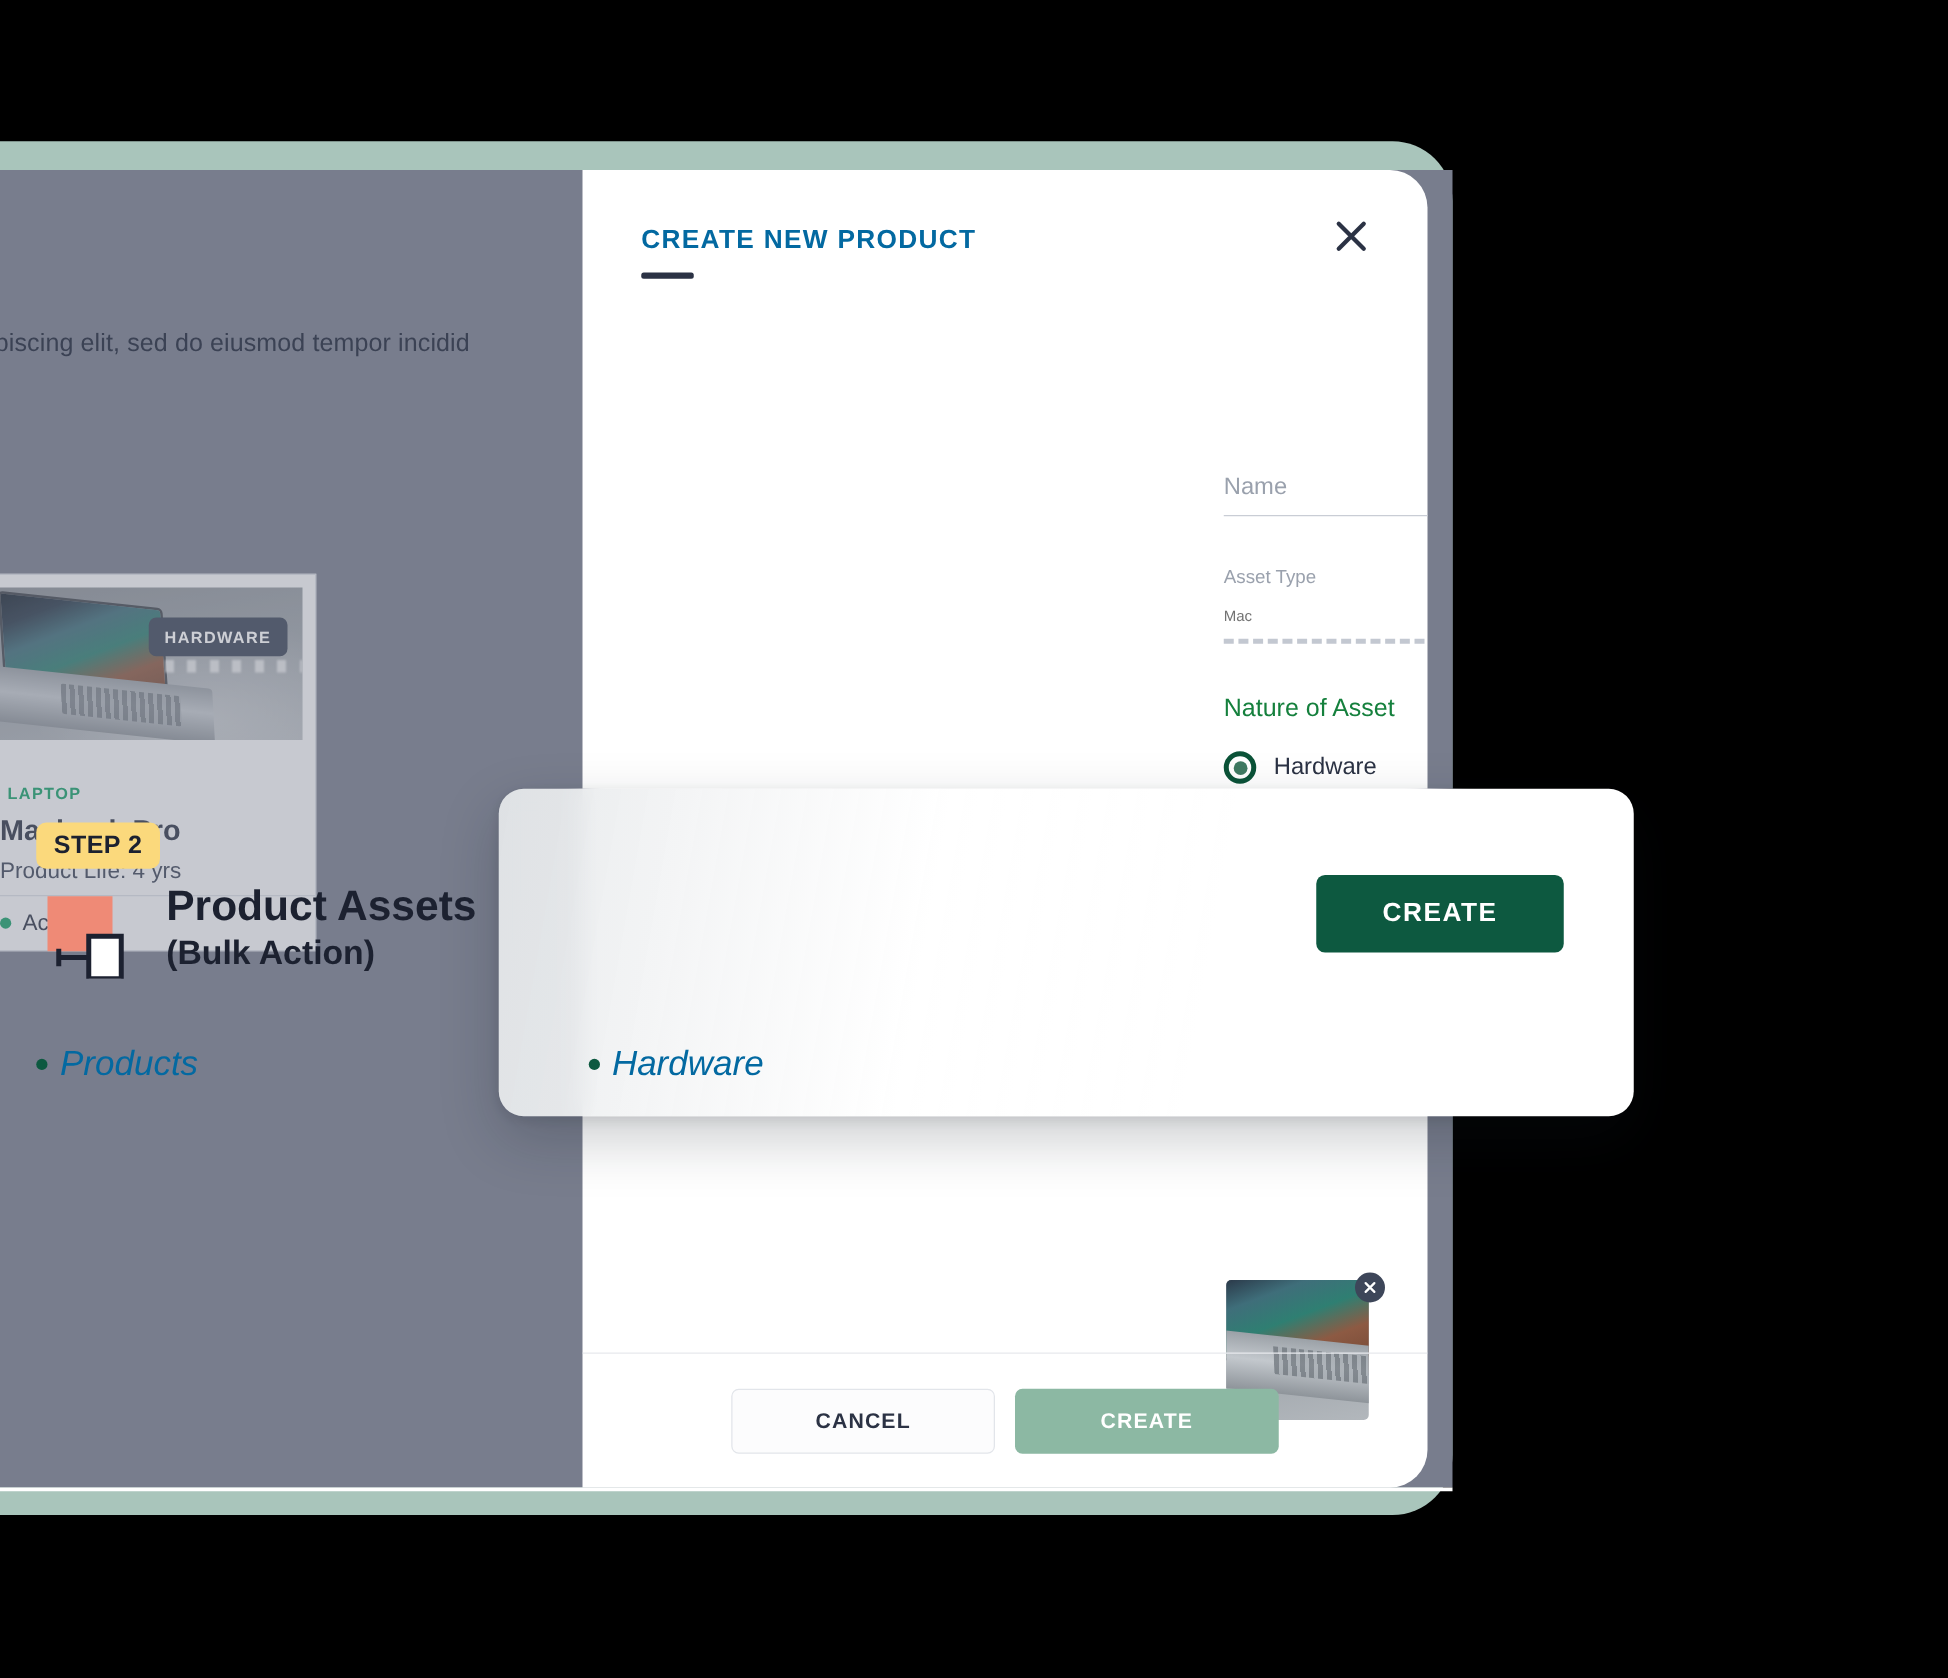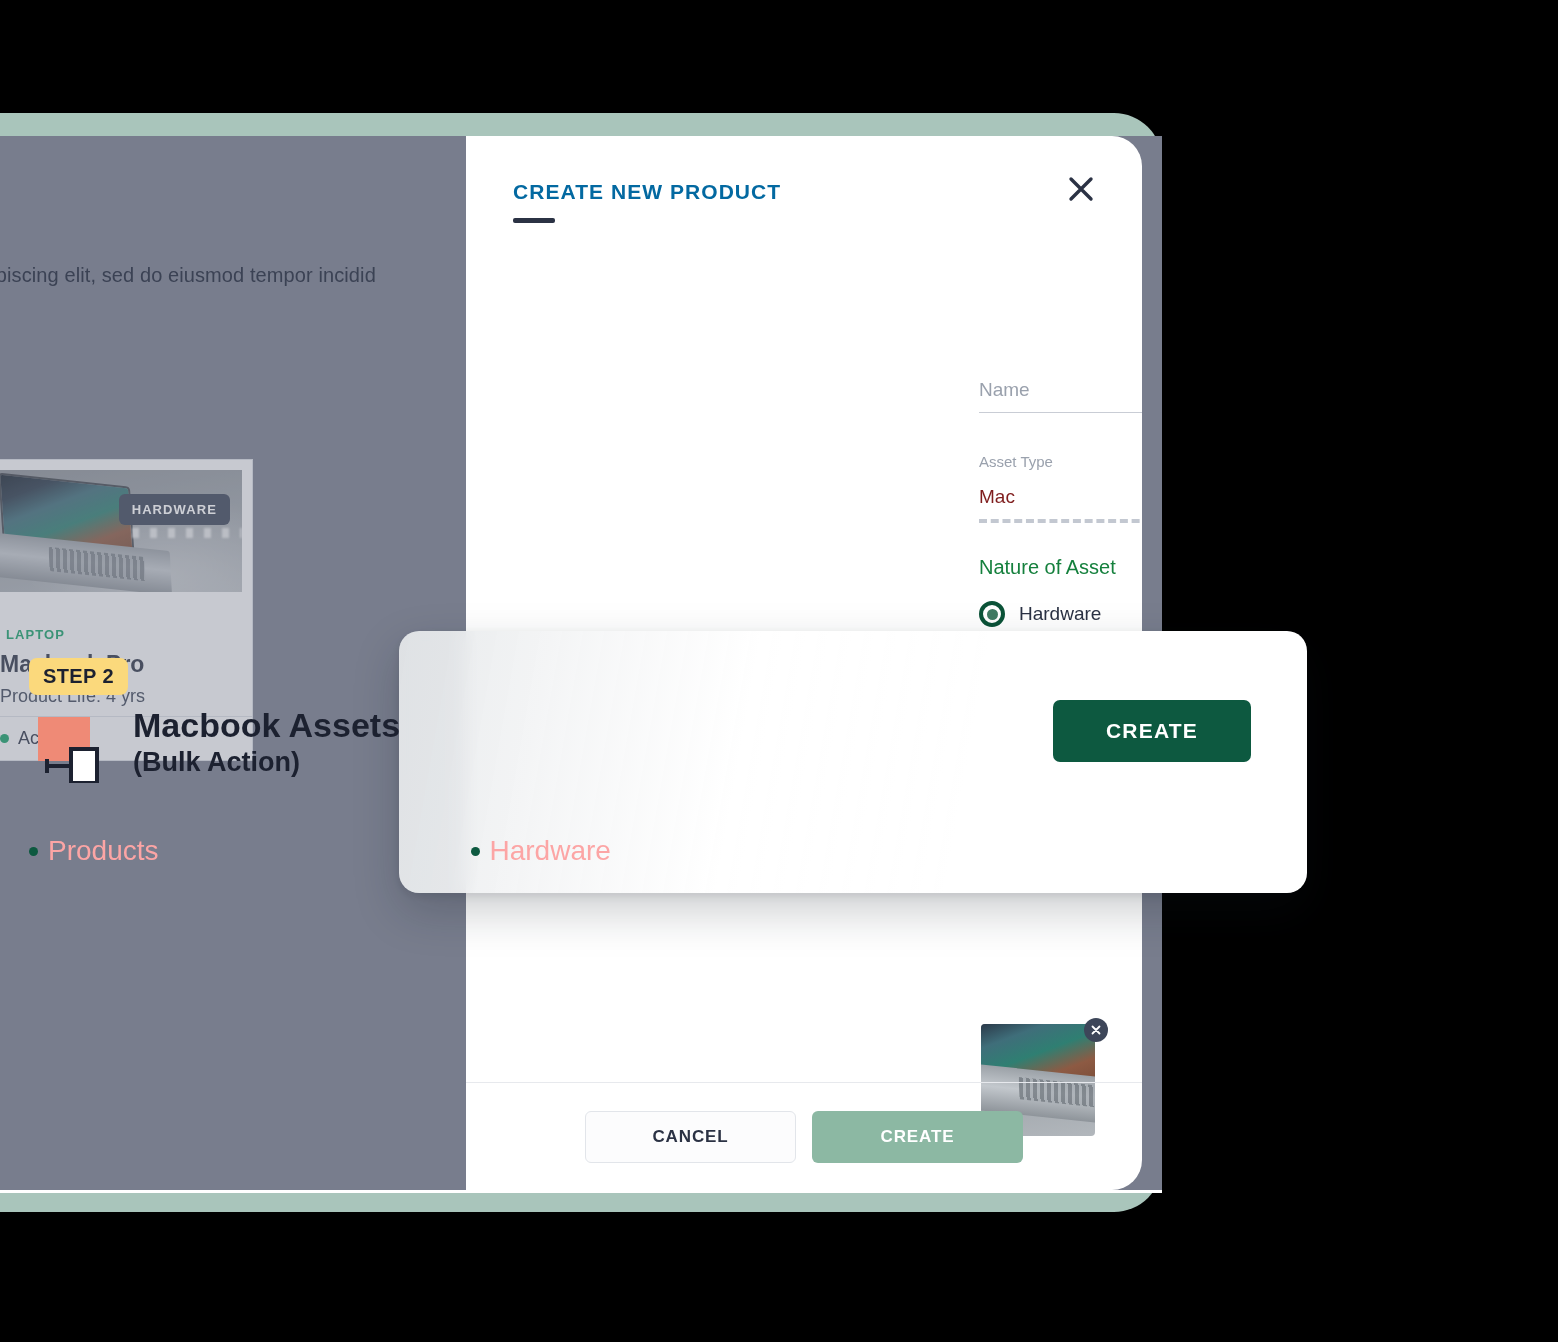--- a/index.html
+++ b/index.html
@@ -132,21 +132,21 @@
     font-size:19px; color:#2b3244;
     padding:0 0 11px 0;
   }
   .input-line::placeholder{color:#9aa1ad;}
   .underline-solid{height:1px;background:#c9cdd5;width:100%;}
   .underline-dashed{
     height:0; width:100%;
     border-top:4px dashed #c3c8d1;
   }
   .sm-label{font-size:15px;color:#9aa1ad;margin-bottom:16px;}
-  .sm-value{font-size:19px;color:#7f1d1d;padding-bottom:11px;}
+  .sm-value{font-size:12px;color:#737373;padding-bottom:11px;}
 
   #section-title{
     position:absolute; left:513px; top:420px;
     font-size:20px; font-weight:400; color:#15803d;
   }
   #radios{
     position:absolute; left:513px; top:465px;
     display:flex; align-items:center;
   }
   .radio{display:flex;align-items:center;gap:14px;cursor:pointer;}
@@ -249,21 +249,21 @@
     border-radius:7px; border:0; cursor:pointer;
     font-family:"Liberation Sans", sans-serif;
     font-size:21px; font-weight:700; letter-spacing:1.2px;
   }
   #tags{
     position:absolute; left:29px; top:835px; right:0;
     display:flex; align-items:center;
   }
   .tag{display:flex;align-items:center;gap:10px;}
   .tag .bullet{width:9px;height:9px;border-radius:50%;background:#0d5940;}
-  .tag .txt{font-size:28px;color:#fca5a5;}
+  .tag .txt{font-size:28px;color:#0369a1;font-style:italic;}
   #tag-hardware{margin-left:312px;}
 
   
   #frame-hairline{
     position:absolute; left:-60px; top:1190px; width:1222px; height:3px;
     background:#ffffff;
   }
 </style>
 </head>
 <body>
@@ -371,21 +371,21 @@
 <div id="step-icon">
   <svg width="70" height="70" viewBox="0 0 70 70" aria-hidden="true">
     <rect x="5" y="4" width="52" height="44" fill="#ef8a76"></rect>
     <rect x="38" y="36" width="26" height="34" fill="#ffffff" stroke="#1c2130" stroke-width="4"></rect>
     <path d="M14 53 H38" stroke="#1c2130" stroke-width="4"></path>
     <path d="M14 46 V60" stroke="#1c2130" stroke-width="4"></path>
   </svg>
 </div>
 
 <div id="step-heading">
-  <div class="h1">Macbook Assets</div>
+  <div class="h1">Product Assets</div>
   <div class="h2">(Bulk Action)</div>
 </div>
 
 <div id="tags">
   <div class="tag">
     <span class="bullet"></span>
     <span class="txt">Products</span>
   </div>
   <div class="tag" id="tag-hardware">
     <span class="bullet"></span>

